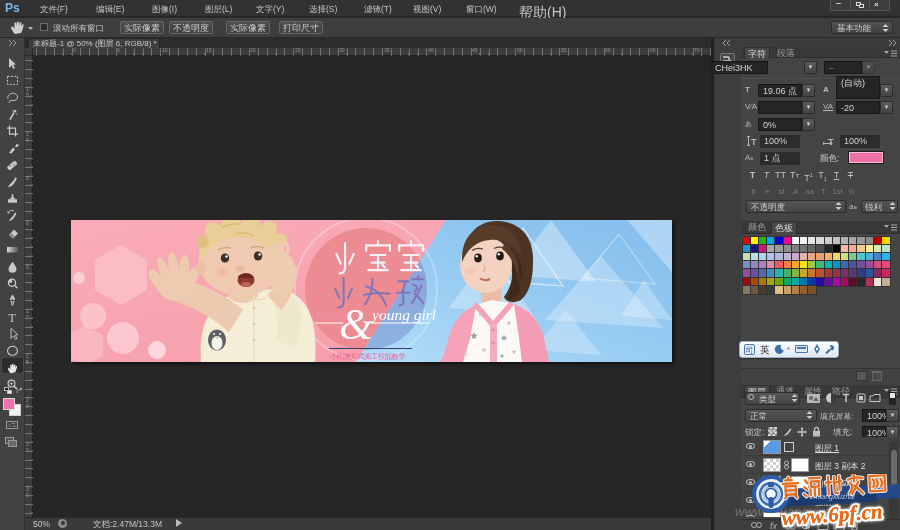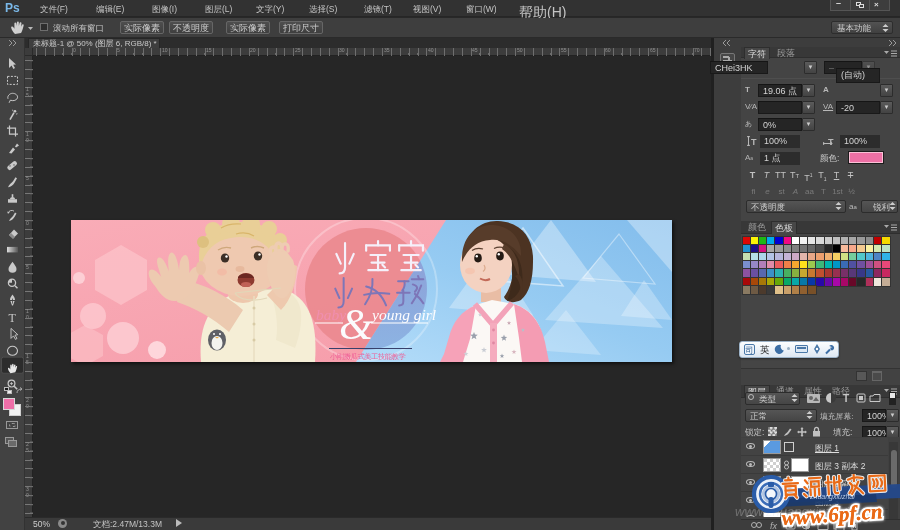--- a/index.html
+++ b/index.html
@@ -517,21 +517,21 @@
     </svg>
 <div class="fld" style="left:710px;top:61px;width:58px;height:13px">CHei3HK</div>
 <div class="ddb" style="left:804px;top:61px;height:13px">▼</div>
 <div class="fld" style="left:824px;top:61px;width:38px;height:13px;color:#777">–</div>
 <div class="ddb" style="left:862px;top:61px;height:13px;opacity:.55">▼</div>
 <div class="ab" style="left:741px;top:78px;width:159px;height:1px;background:#383838;border-bottom:1px solid #4e4e4e"></div>
 <div class="picn" style="left:745px;top:85px;color:#b8b8b8;font-size:8px"><b>T</b></div>
     <div class="fld" style="left:758px;top:84px;width:44px;height:13px;color:#d4d4d4">19.06 点</div>
     <div class="ddb" style="left:802px;top:84px;height:13px">▼</div>
 <div class="picn" style="left:823px;top:85px;color:#b8b8b8;font-size:8px"><b>A</b></div>
-    <div class="fld" style="left:836px;top:68px;width:44px;height:15px;color:#d4d4d4">(自动)</div>
+    <div class="fld" style="left:836px;top:76px;width:44px;height:23px;color:#d4d4d4">(自动)</div>
     <div class="ddb" style="left:880px;top:84px;height:13px">▼</div>
 <div class="picn" style="left:745px;top:102px;color:#b8b8b8;font-size:8px">V⁄A</div>
     <div class="fld" style="left:758px;top:101px;width:44px;height:13px;color:#d4d4d4"></div>
     <div class="ddb" style="left:802px;top:101px;height:13px">▼</div>
 <div class="picn" style="left:823px;top:102px;color:#b8b8b8;font-size:8px"><u>VA</u></div>
     <div class="fld" style="left:836px;top:101px;width:44px;height:13px;color:#d4d4d4">-20</div>
     <div class="ddb" style="left:880px;top:101px;height:13px">▼</div>
 <div class="picn" style="left:745px;top:119px;color:#b8b8b8;font-size:8px"><span style="font-size:7px">あ</span></div>
     <div class="fld" style="left:758px;top:118px;width:44px;height:13px;color:#d4d4d4">0%</div>
     <div class="ddb" style="left:802px;top:118px;height:13px">▼</div>
@@ -563,21 +563,21 @@
 <div class="ab" style="left:789px;top:186px;width:13px;height:11px;color:#7a7a7a;font-size:8px;text-align:center;line-height:11px"><i>A</i></div>
 <div class="ab" style="left:803px;top:186px;width:13px;height:11px;color:#7a7a7a;font-size:8px;text-align:center;line-height:11px">aa</div>
 <div class="ab" style="left:817px;top:186px;width:13px;height:11px;color:#7a7a7a;font-size:8px;text-align:center;line-height:11px">T</div>
 <div class="ab" style="left:831px;top:186px;width:13px;height:11px;color:#7a7a7a;font-size:8px;text-align:center;line-height:11px">1st</div>
 <div class="ab" style="left:845px;top:186px;width:13px;height:11px;color:#7a7a7a;font-size:8px;text-align:center;line-height:11px">½</div>
 <div class="ab" style="left:746px;top:200px;width:100px;height:13px;background:linear-gradient(#555,#454545);border:1px solid #2c2c2c;border-radius:2px;color:#ccc;font-size:8.5px;line-height:12px;padding-left:4px">不透明度</div>
 <svg class="ab" style="left:835px;top:202px" width="7" height="8">
       <path d="M0.5,3 L3.5,0 L6.5,3 Z M0.5,5 L3.5,8 L6.5,5 Z" fill="#ccc"></path>
     </svg>
 <div class="ab" style="left:849px;top:202px;font-size:8px;color:#bbb">a<span style="font-size:6px">a</span></div>
-<div class="ab" style="left:861px;top:200px;width:37px;height:13px;background:linear-gradient(#555,#454545);border:1px solid #2c2c2c;border-radius:2px;color:#ccc;font-size:8.5px;line-height:12px;padding-left:11px">锐利</div>
+<div class="ab" style="left:861px;top:200px;width:37px;height:13px;background:linear-gradient(#555,#454545);border:1px solid #2c2c2c;border-radius:2px;color:#ccc;font-size:8.5px;line-height:12px;padding-left:3px">锐利</div>
 <svg class="ab" style="left:889px;top:202px" width="7" height="8">
       <path d="M0.5,3 L3.5,0 L6.5,3 Z M0.5,5 L3.5,8 L6.5,5 Z" fill="#ccc"></path>
     </svg>
 <div class="ab" style="left:741px;top:221px;width:159px;height:13px;background:#383838;border-bottom:1px solid #2e2e2e"></div>
 <div class="ptab" style="left:744px;top:221px;width:26px">颜色</div>
 <div class="ptab on" style="left:771px;top:221px;width:26px;height:13px">色板</div>
 <svg class="ab" style="left:884px;top:224px" width="14" height="7">
       <path d="M0,1 l2.5,3 2.5,-3 z" fill="#aaa"></path>
       <path d="M7,1 h6 M7,3.5 h6 M7,6 h6" stroke="#aaa"></path>
     </svg>

